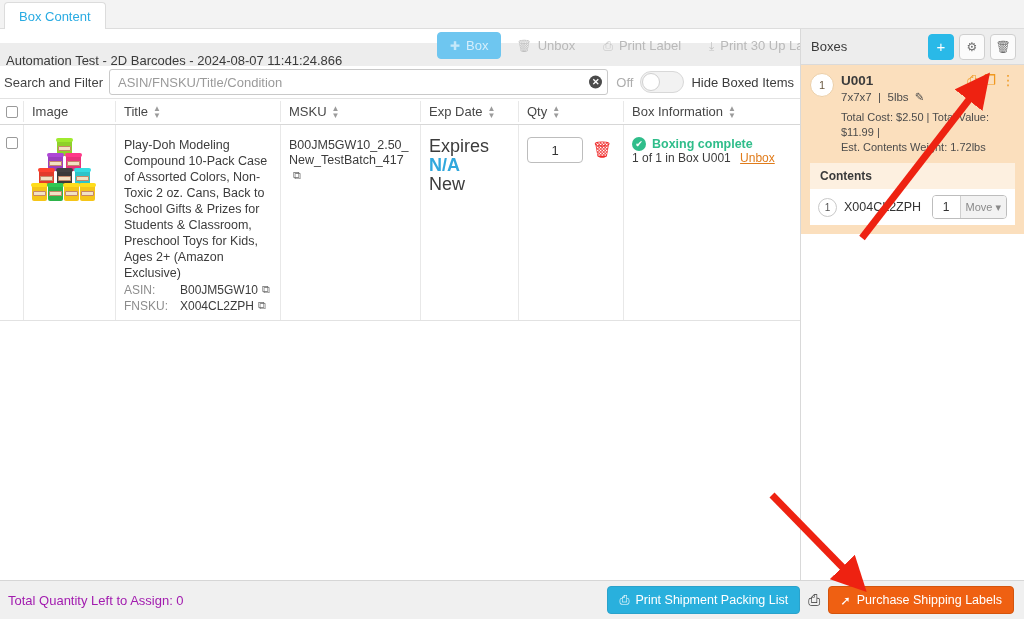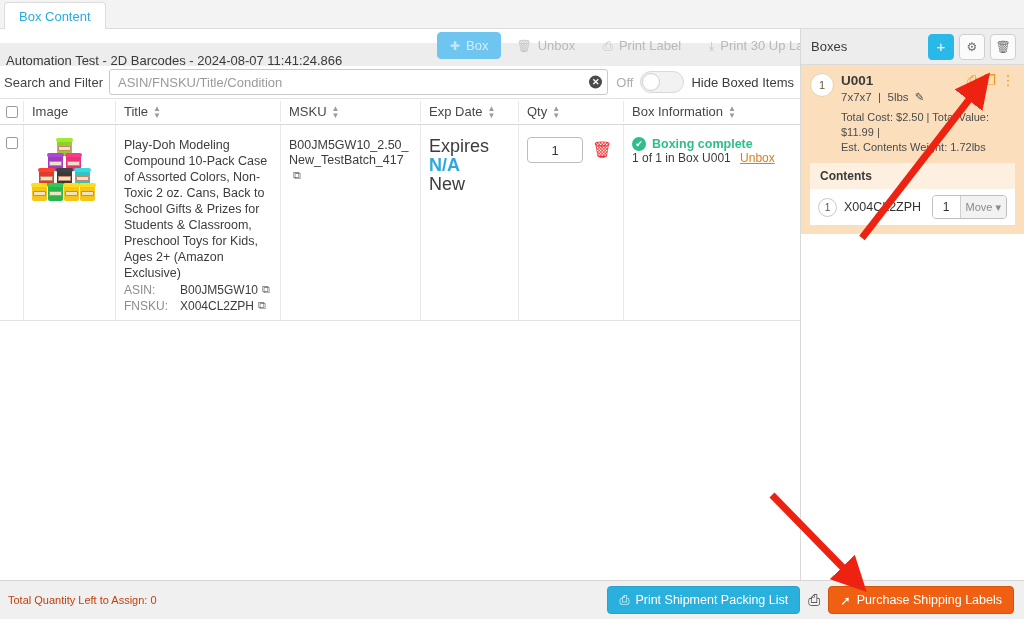--- a/index.html
+++ b/index.html
@@ -197,21 +197,21 @@
             font-size:12px; background:#fff; color:#333; }
   .cr-move { height:22px; padding:0 5px; display:flex; align-items:center; gap:3px;
              background:#f2f2f2; border-left:1px solid #cfcfcf; font-size:11px; color:#8a8a8a; cursor:pointer; }
 
   
   .footer {
     position:absolute; left:0; top:580px; width:1024px; height:39px;
     background:#f0f0f0; border-top:1px solid #d6d6d6;
     display:flex; align-items:center; padding:0 10px 0 8px;
   }
-  .foot-total { font-size:11px; color:#c2410c; }
+  .foot-total { font-size:13px; color:#a21caf; }
   .foot-right { margin-left:auto; display:flex; align-items:center; gap:8px; }
   .btn {
     height:28px; padding:0 11px; border-radius:4px; border:1px solid transparent;
     display:flex; align-items:center; gap:6px; font-size:12.5px; color:#fff; cursor:pointer;
   }
   .btn.blue { background:#29b0dd; border-color:#2aa2cb; }
   .btn.orange { background:#ef6012; border-color:#d4540c; }
   .foot-print-ic { color:#2e2e2e; font-size:15px; cursor:pointer; }
 
   

